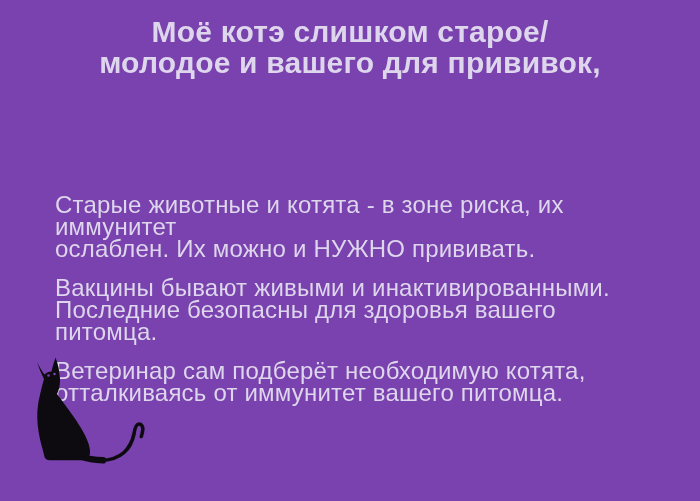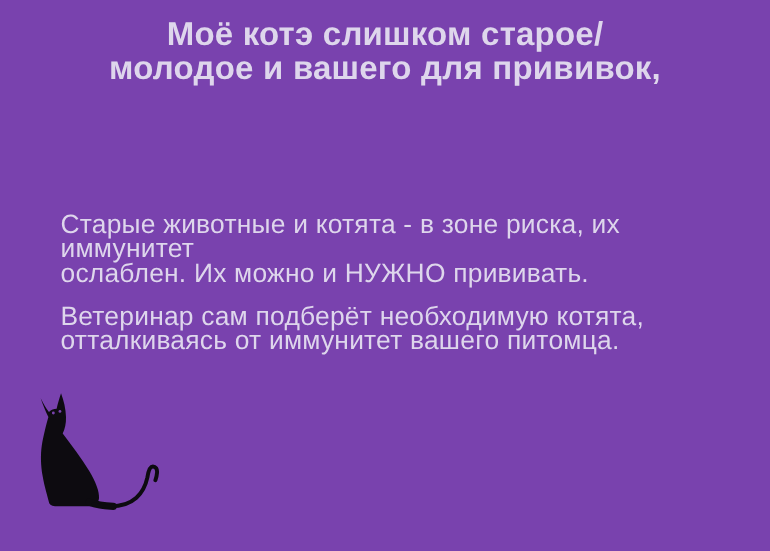--- a/index.html
+++ b/index.html
@@ -57,20 +57,24 @@
     <div>Моё котэ слишком старое/</div>
     <div>молодое и вашего для прививок,</div>
   </div>
 
   <div class="body-text">
     <p>
       <span>Старые животные и котята - в зоне риска, их иммунитет</span><br>
       <span>ослаблен. Их можно и НУЖНО прививать.</span>
     </p>
     <p>
+      <span>Вакцины бывают живыми и инактивированными.</span><br>
+      <span>Последние безопасны для здоровья вашего питомца.</span>
+    </p>
+    <p>
       <span>Ветеринар сам подберёт необходимую котята,</span><br>
       <span>отталкиваясь от иммунитет вашего питомца.</span>
     </p>
   </div>
 
   <div class="cat">
     <svg viewBox="0 0 120 115" xmlns="http://www.w3.org/2000/svg">
 
       <path fill="var(--cat)" d="
         M 12 7

